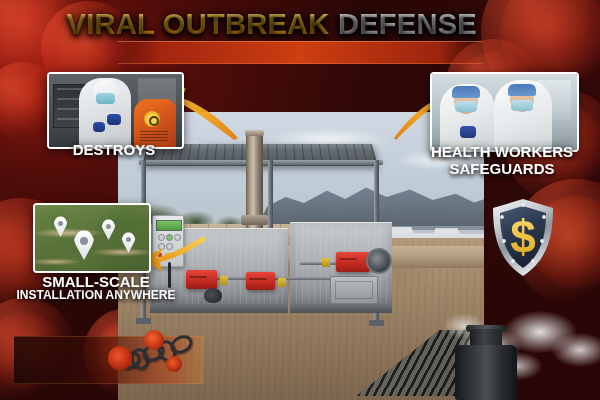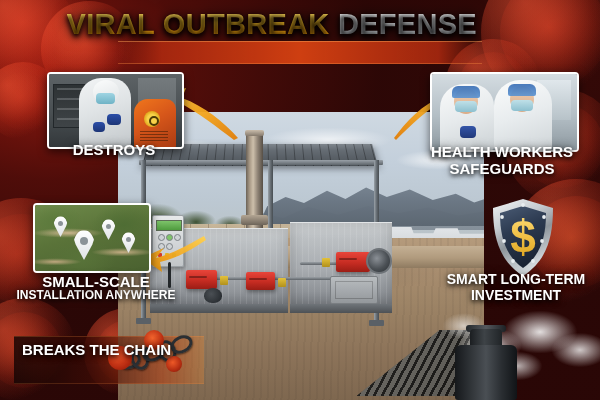--- a/index.html
+++ b/index.html
@@ -591,38 +591,33 @@
     <path d="M34 9 L57 16 C57 41, 51 59, 34 71 C17 59, 11 41, 11 16 Z" fill="url(#shBody)"></path>
     <circle cx="34" cy="8" r="1.9" fill="#e8edf0"></circle>
     <circle cx="13" cy="20" r="1.9" fill="#e8edf0"></circle>
     <circle cx="55" cy="20" r="1.9" fill="#e8edf0"></circle>
     <circle cx="15" cy="44" r="1.9" fill="#e8edf0"></circle>
     <circle cx="53" cy="44" r="1.9" fill="#e8edf0"></circle>
     <circle cx="24" cy="64" r="1.9" fill="#e8edf0"></circle>
     <circle cx="44" cy="64" r="1.9" fill="#e8edf0"></circle>
     <text x="34" y="56" text-anchor="middle" font-family="Liberation Sans, sans-serif" font-size="46" font-weight="bold" fill="url(#shDollar)">$</text>
   </svg>
-  <div class="label lbl-invest">
-    <div>SMART LONG-TERM</div>
-    <div>INVESTMENT</div>
-  </div>
 
   <div class="chainbar"></div>
   <div>
     <div class="chain-link" style="left:118px;top:352px;width:17px;height:11px;transform:rotate(-18deg);"></div>
     <div class="chain-link" style="left:131px;top:348px;width:12px;height:16px;transform:rotate(-18deg);"></div>
     <div class="chain-link" style="left:142px;top:344px;width:17px;height:11px;transform:rotate(-22deg);"></div>
     <div class="chain-link" style="left:158px;top:340px;width:12px;height:16px;transform:rotate(-22deg);"></div>
     <div class="chain-link" style="left:170px;top:336px;width:17px;height:11px;transform:rotate(-25deg);"></div>
     <div class="mini-virus" style="left:108px;top:346px;width:24px;height:24px;background:radial-gradient(circle at 42% 40%,#f0552a,#b52a10 62%,#7d1a08 100%);"></div>
     <div class="mini-virus" style="left:144px;top:330px;width:20px;height:20px;background:radial-gradient(circle at 42% 40%,#f4662f,#bb2f12 62%,#7d1a08 100%);"></div>
     <div class="mini-virus" style="left:166px;top:356px;width:16px;height:16px;background:radial-gradient(circle at 42% 40%,#ef5a28,#b02a10 62%,#741707 100%);"></div>
   </div>
   <div class="label lbl-chain">
-    <div>BREAKS THE CHAIN</div>
   </div>
 
   <div class="title">
     <span class="t-gold">VIRAL OUTBREAK</span><span style="color:transparent;"> </span><span class="t-white">DEFENSE</span>
   </div>
 
   <div class="subbar"></div>
 
 </div>
 

